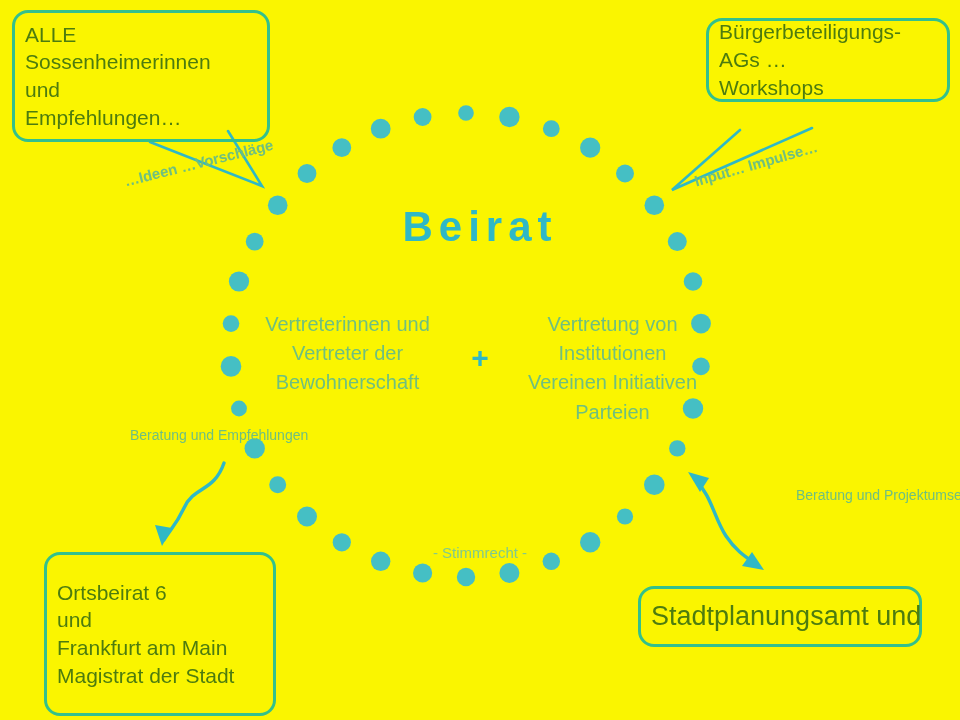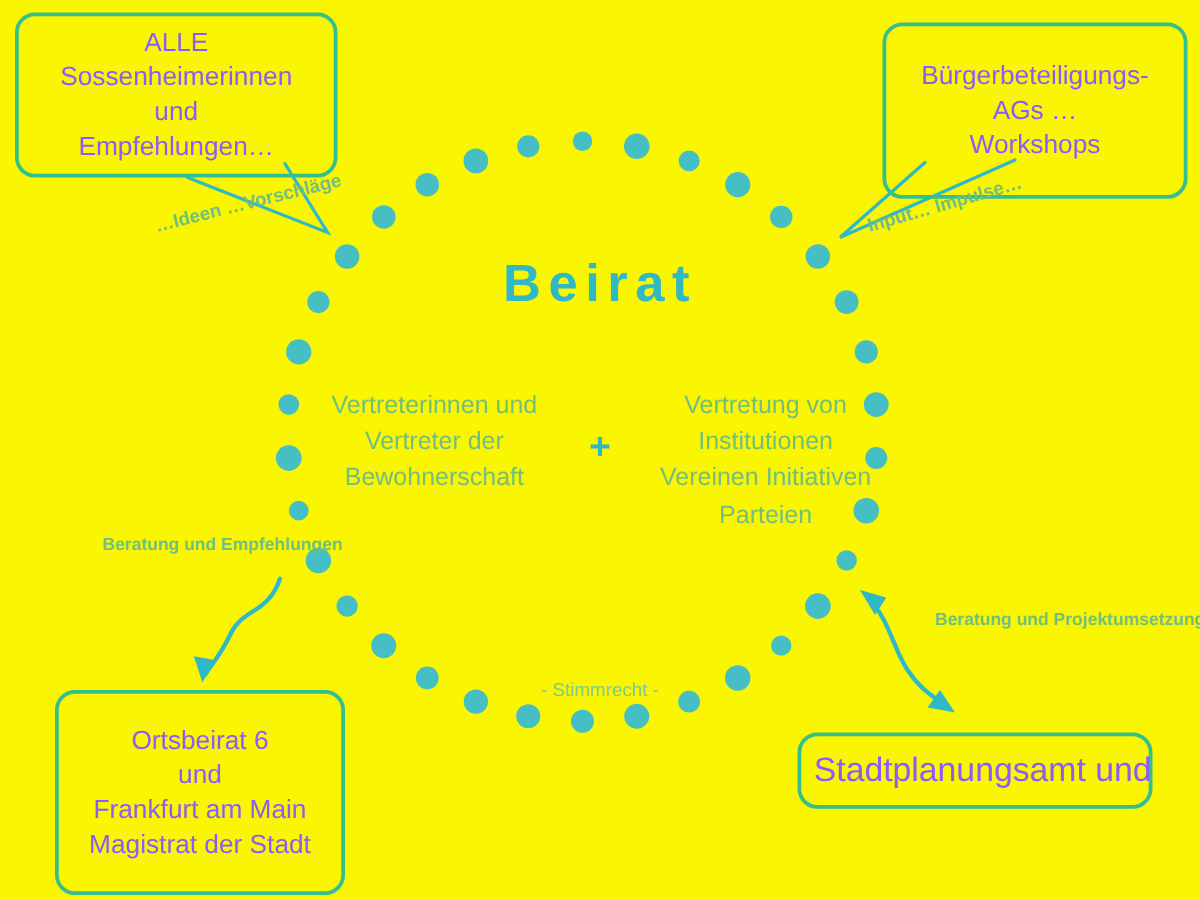--- a/index.html
+++ b/index.html
@@ -12,37 +12,37 @@
   }
   #stage{position:absolute;left:0;top:0;width:960px;height:720px;}
 
   
   .box{
     position:absolute;
     box-sizing:border-box;
     border:3px solid #33C08C;
     border-radius:16px;
     background:transparent;
-    color:#8b5cf6;
-    text-align:center;
+    color:#4d7c0f;
+    text-align:left;
     line-height:1.32;
     display:flex;
     align-items:center;
     justify-content:center;
     padding:6px 10px;
   }
   .box .txt{width:100%;}
   .box .ln{display:block;white-space:nowrap;}
 
   #bubble-alle{
     left:12px; top:10px; width:258px; height:132px;
     font-size:21px;
   }
   #bubble-workshops{
-    left:706px; top:18px; width:244px; height:141px;
+    left:706px; top:18px; width:244px; height:84px;
     font-size:21px;
   }
   #box-ortsbeirat{
     left:44px; top:552px; width:232px; height:164px;
     font-size:21px;
   }
   #box-stadtplanung{
     left:638px; top:586px; width:284px; height:61px;
     font-size:27px;
   }
@@ -106,25 +106,26 @@
   #lbl-input{
     left:692px; top:172px;
     transform:rotate(-16deg);
     transform-origin:left top;
     text-align:left;
   }
 
   .flat-label{
     position:absolute;
     color:#6FBF7F;
-    font-weight:bold;
+    font-weight:normal;
     font-size:14px;
     line-height:1.36;
     text-align:left;
     white-space:nowrap;
+    margin-left:48px;
   }
   #lbl-beratung-empfehlungen{ left:82px; top:426px; width:128px; }
   #lbl-beratung-projekt{ left:748px; top:486px; width:166px; }
 </style>
 </head>
 <body>
 
 <div id="stage">
 
   <svg id="vec" viewBox="0 0 960 720">

